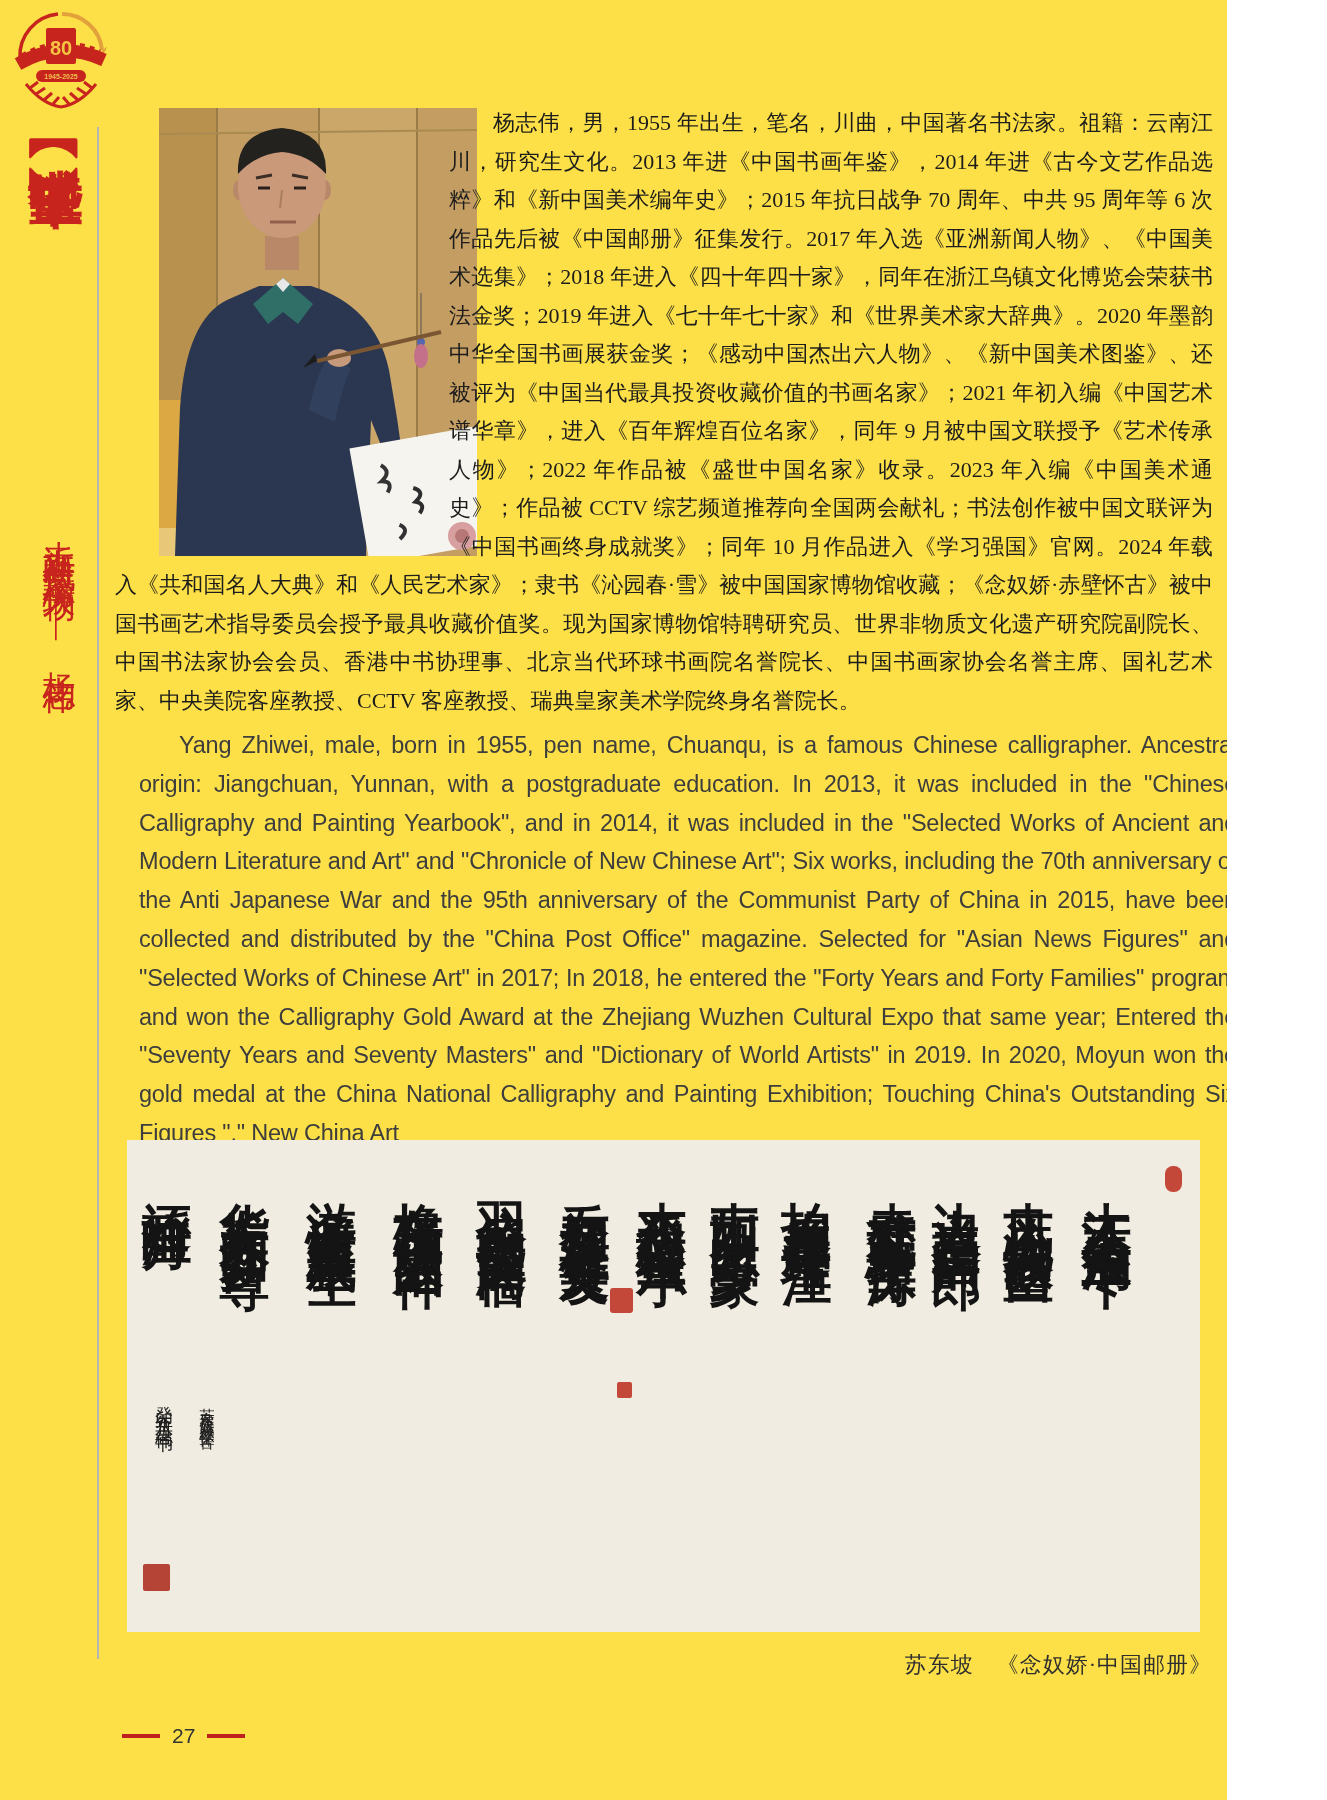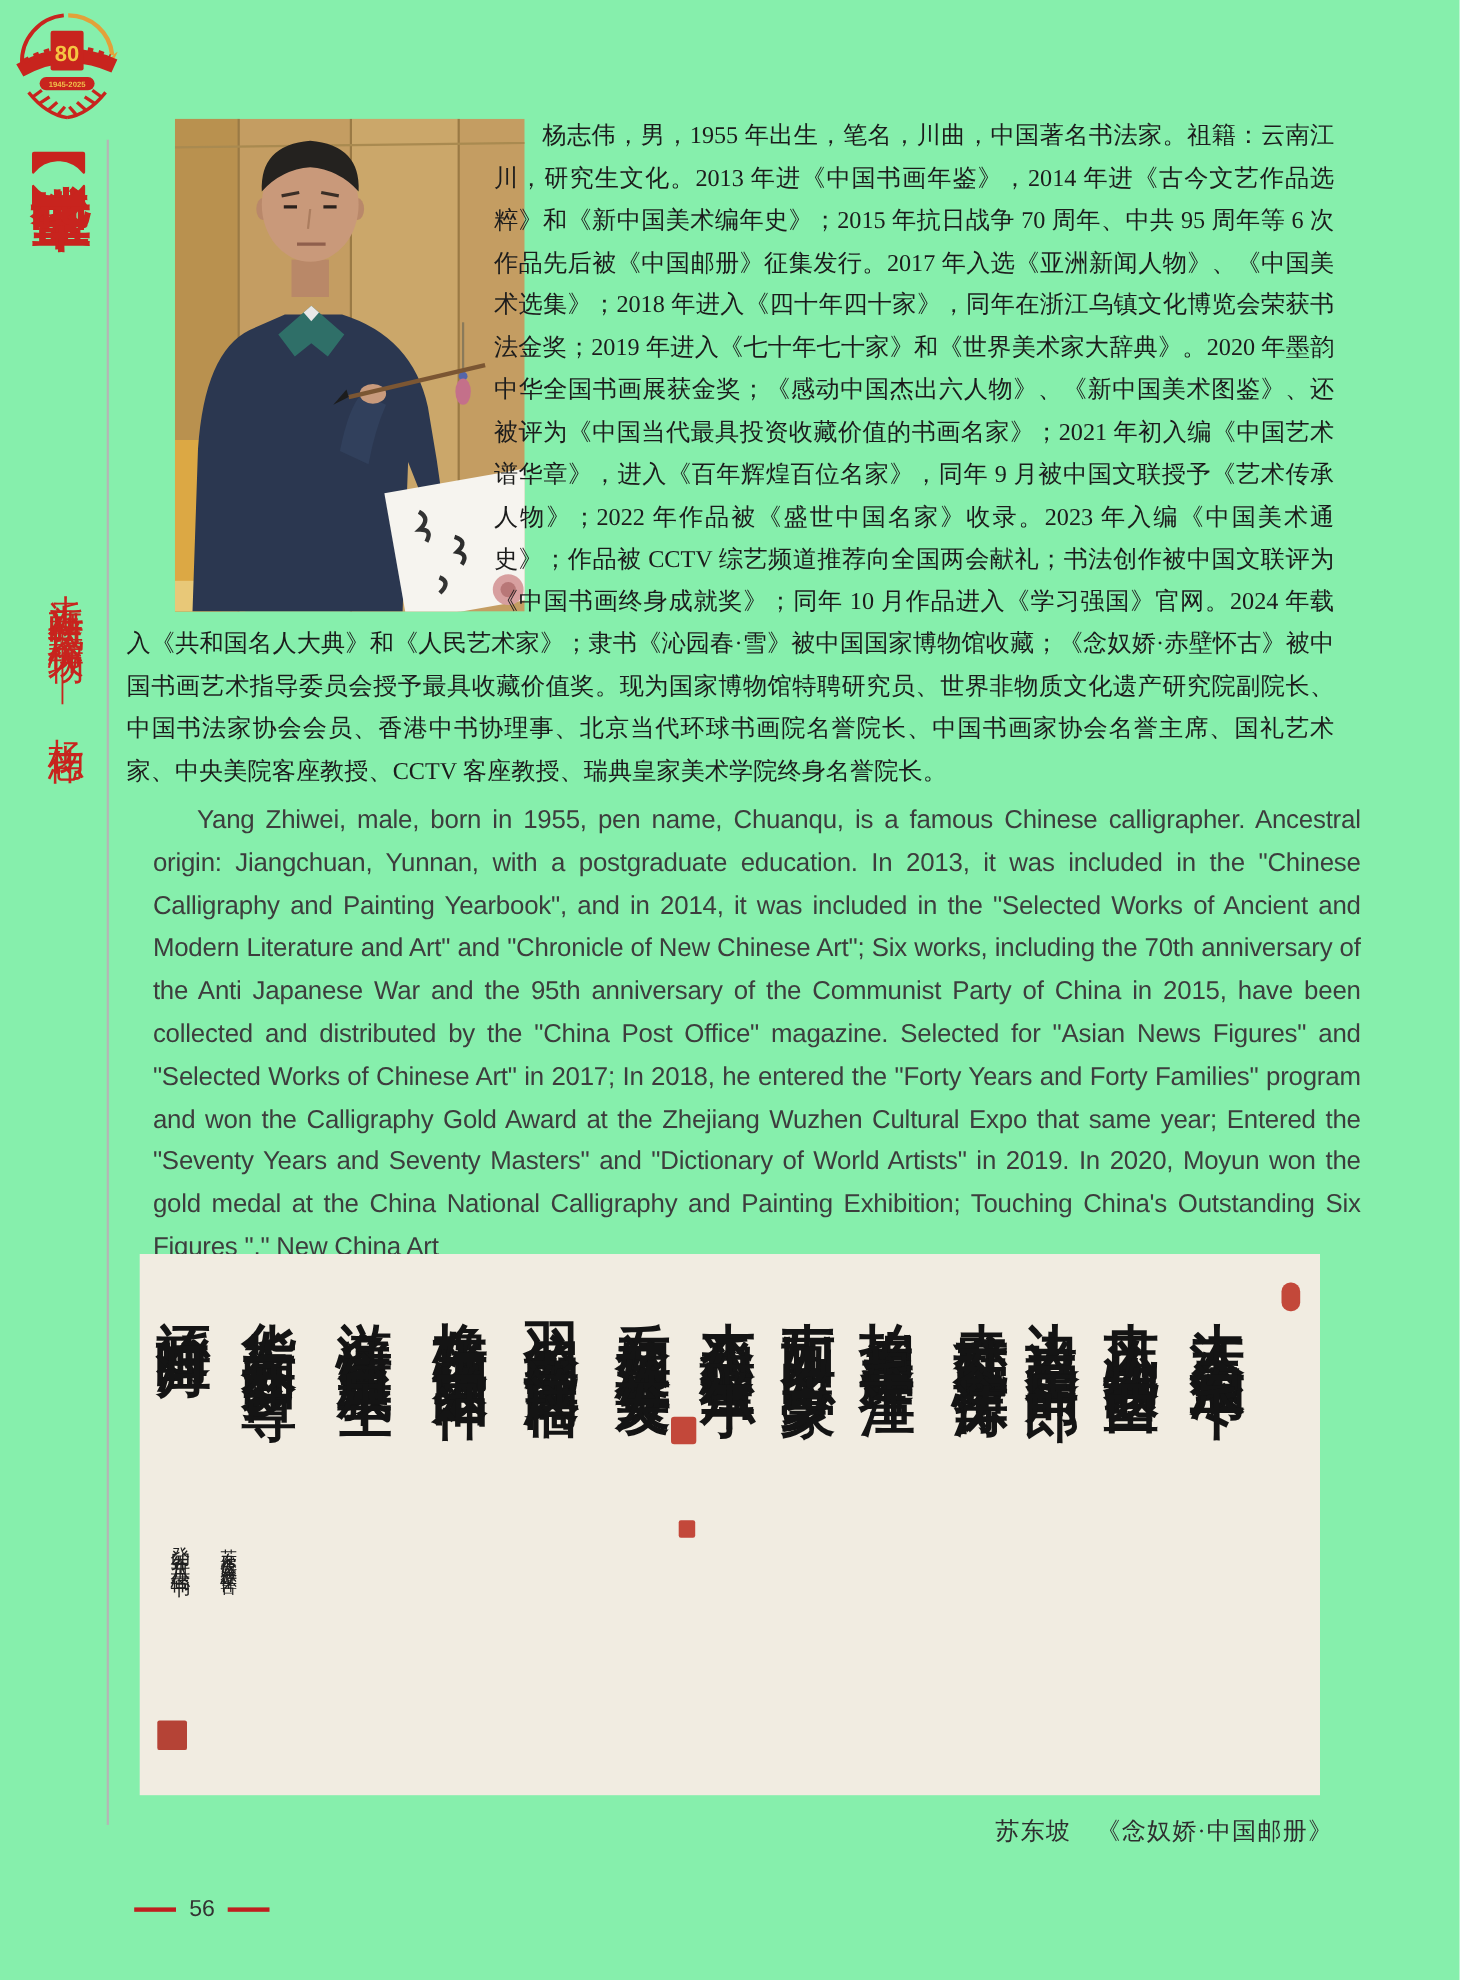--- a/index.html
+++ b/index.html
@@ -1,16 +1,16 @@
 <!DOCTYPE html>
 <html><head>
 <meta charset="utf-8">
 <style>
   html,body{margin:0;padding:0;background:#ffffff;}
-  .page{position:relative;width:1327px;height:1800px;background:#86efac;overflow:hidden;
+  .page{position:relative;width:1227px;height:1800px;background:#fde047;overflow:hidden;
         font-family:"Liberation Sans","DejaVu Sans",sans-serif;}
 
   
   .emblem{position:absolute;left:12px;top:4px;}
   .banner-vert{position:absolute;left:28px;top:122px;writing-mode:vertical-rl;
       font-family:"Liberation Serif","DejaVu Serif",serif;font-weight:900;
       font-size:55px;letter-spacing:2px;color:#c8241e;line-height:1;}
   .series-vert{position:absolute;left:42px;top:514px;writing-mode:vertical-rl;
       font-family:"Liberation Serif","DejaVu Serif",serif;font-weight:500;
       font-size:33px;letter-spacing:5px;color:#c8241e;line-height:1;}
@@ -148,17 +148,17 @@
     <div class="seal" style="left:1038px;top:26px;width:17px;height:26px;border-radius:8px"></div>
     <div class="seal" style="left:483px;top:148px;width:23px;height:25px;border-radius:3px"></div>
     <div class="seal" style="left:490px;top:242px;width:15px;height:16px;border-radius:2px"></div>
     <div class="seal" style="left:16px;top:424px;width:27px;height:27px;border-radius:2px;background:#b03427"></div>
   </div>
 
   <div class="caption">苏东坡　《念奴娇·中国邮册》</div>
 
   <div class="footer">
     <span class="pgdash"></span>
-    <span class="pgnum">56</span>
+    <span class="pgnum">27</span>
     <span class="pgdash"></span>
   </div>
 
 </div>
 
 </body></html>

